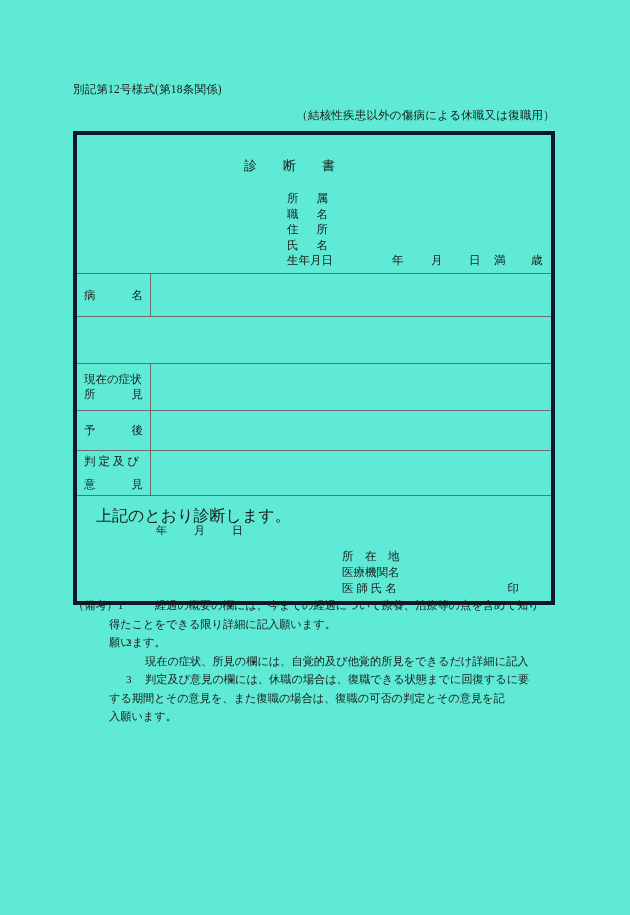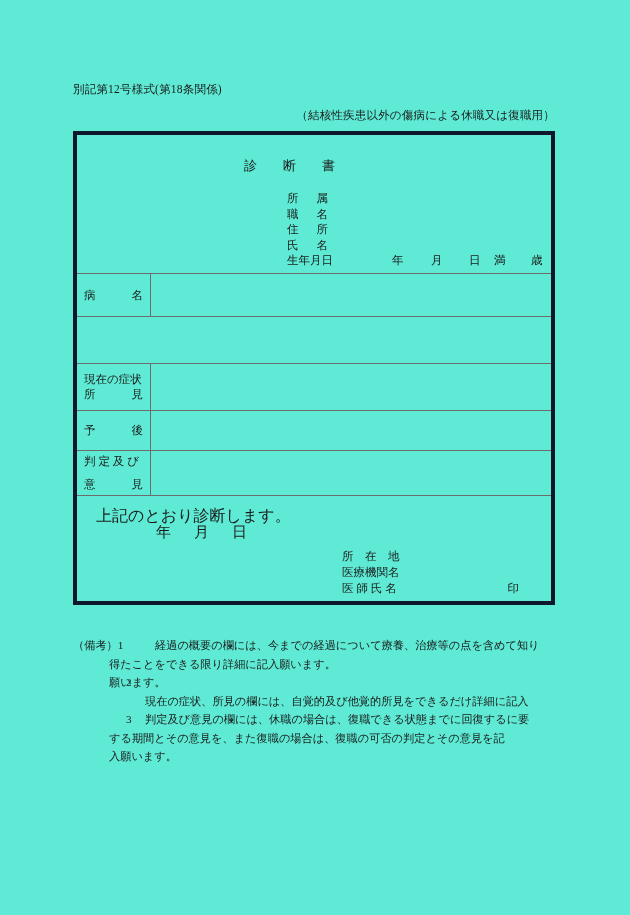--- a/index.html
+++ b/index.html
@@ -142,21 +142,21 @@
     position: absolute;
     left: 19px;
     top: 10px;
     font-size: 16px;
     white-space: nowrap;
   }
   .sign-date {
     position: absolute;
     left: 79px;
     top: 27px;
-    font-size: 15px;
+    font-size: 11px;
     white-space: nowrap;
   }
   .sign-date span { display: inline-block; }
   .sd-y { width: 38px; }
   .sd-m { width: 38px; }
   .sd-d { width: 14px; }
 
   .sign-fields {
     position: absolute;
     left: 265px;
@@ -177,21 +177,20 @@
   }
 
   
   .notes {
     position: absolute;
     left: 73px;
     top: 596px;
     width: 500px;
     font-size: 11.2px;
     line-height: 18.5px;
-    margin-top: 40px;
   }
   .note-item {
     position: relative;
     white-space: normal;
   }
   .note-item .note-head {
     position: absolute;
     left: 0;
     top: 0;
     white-space: nowrap;

